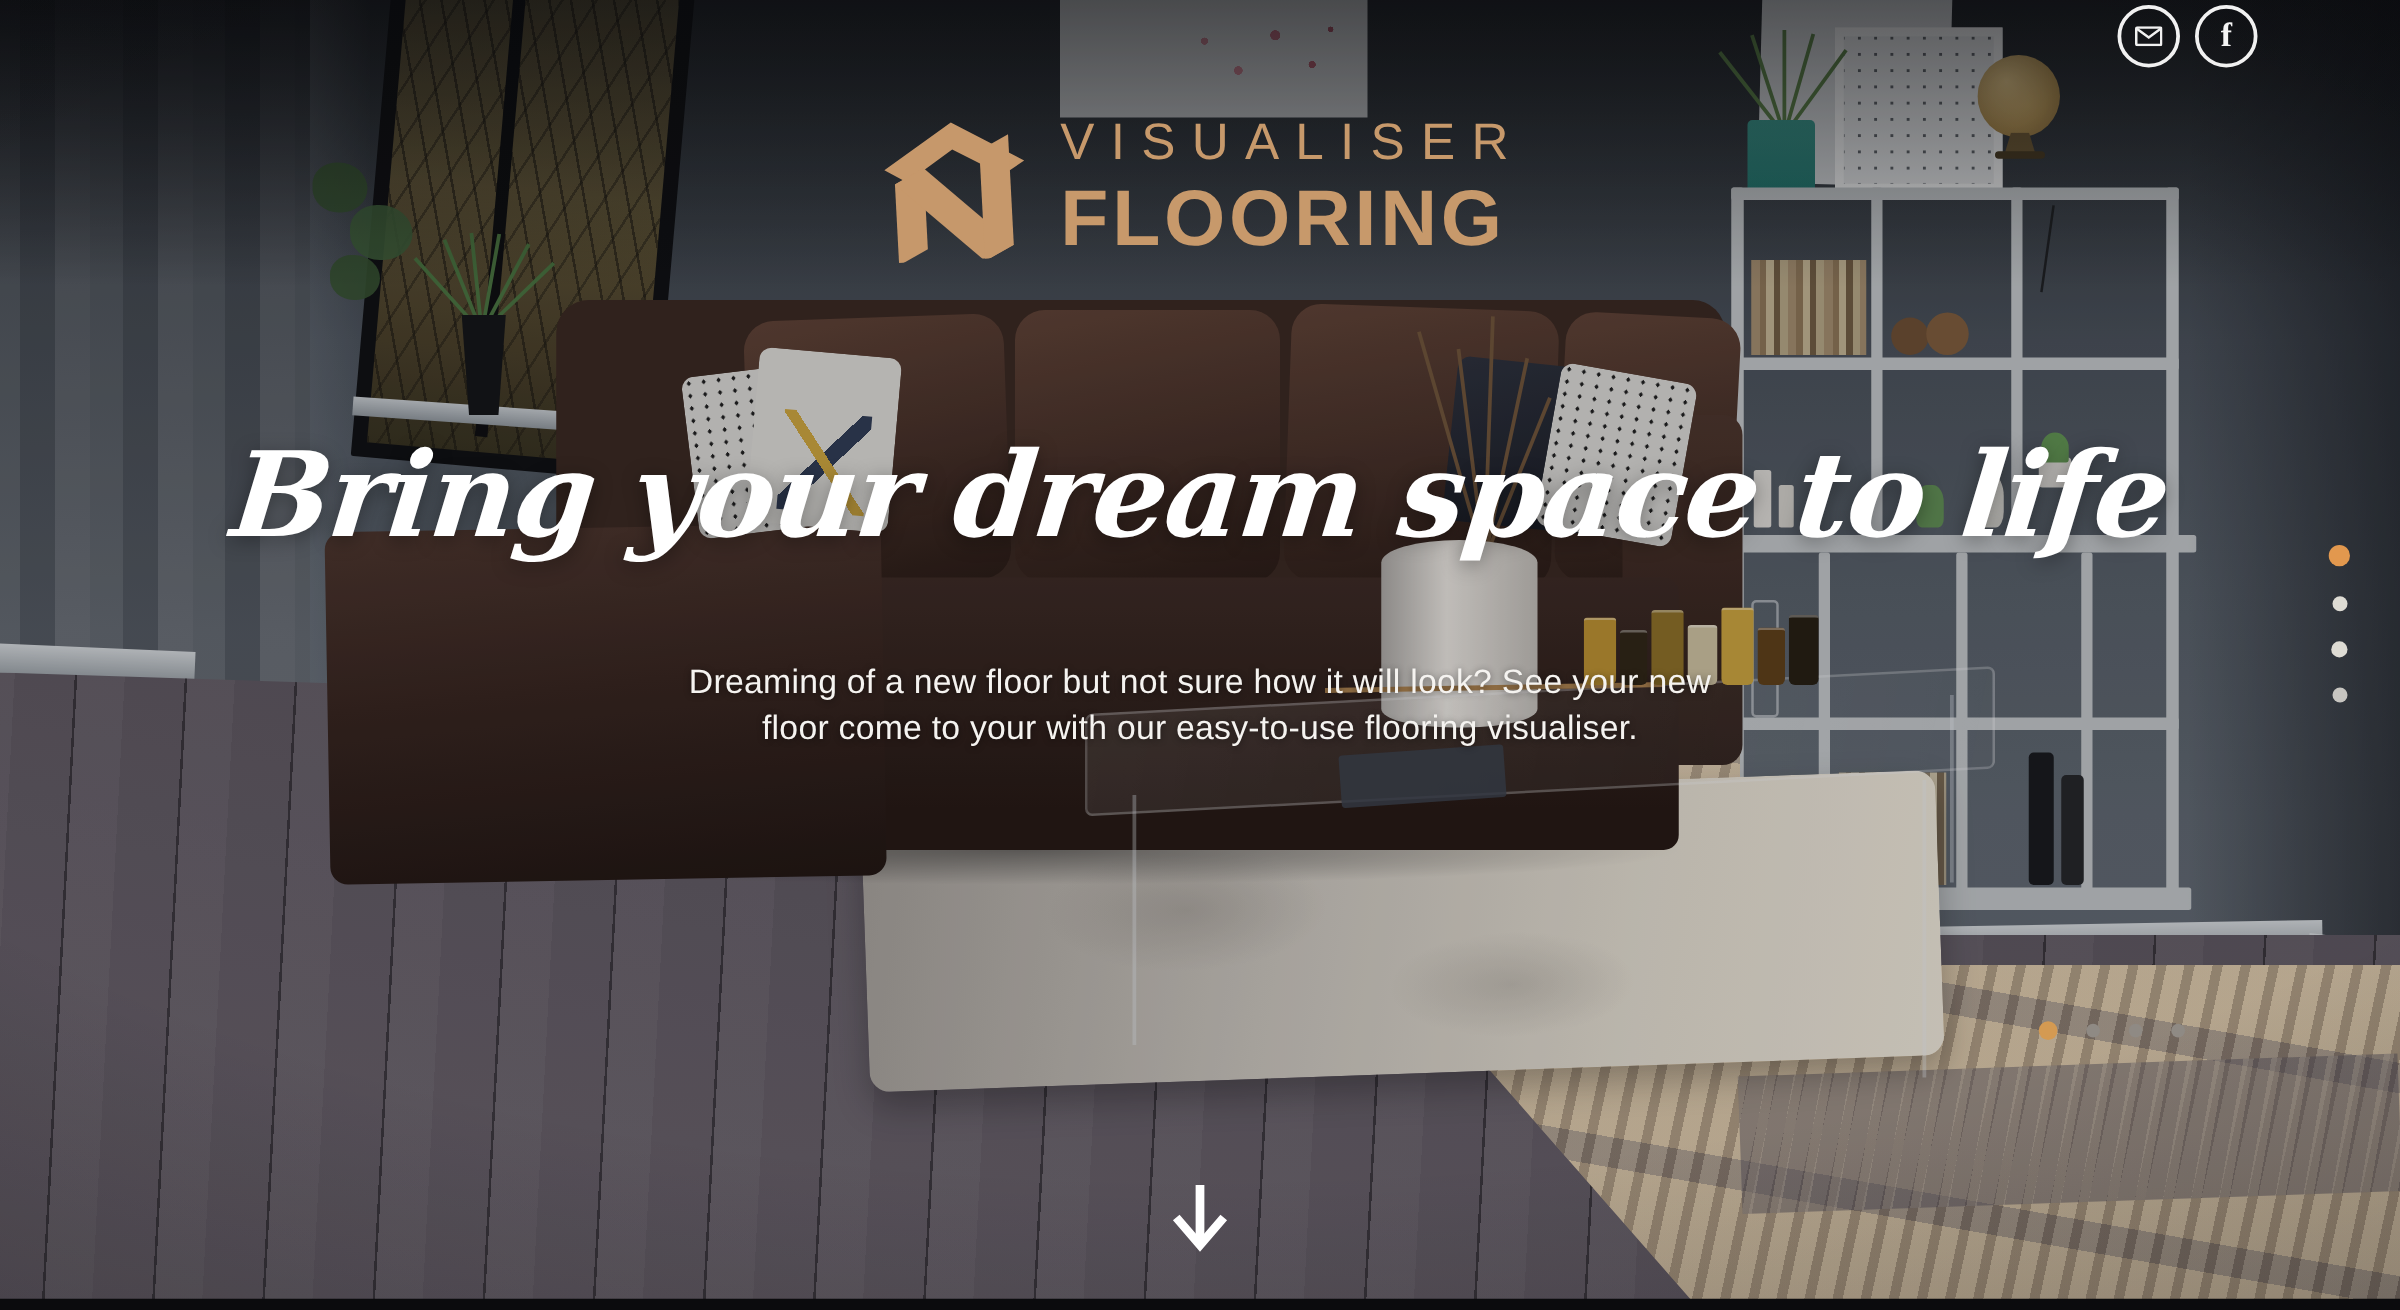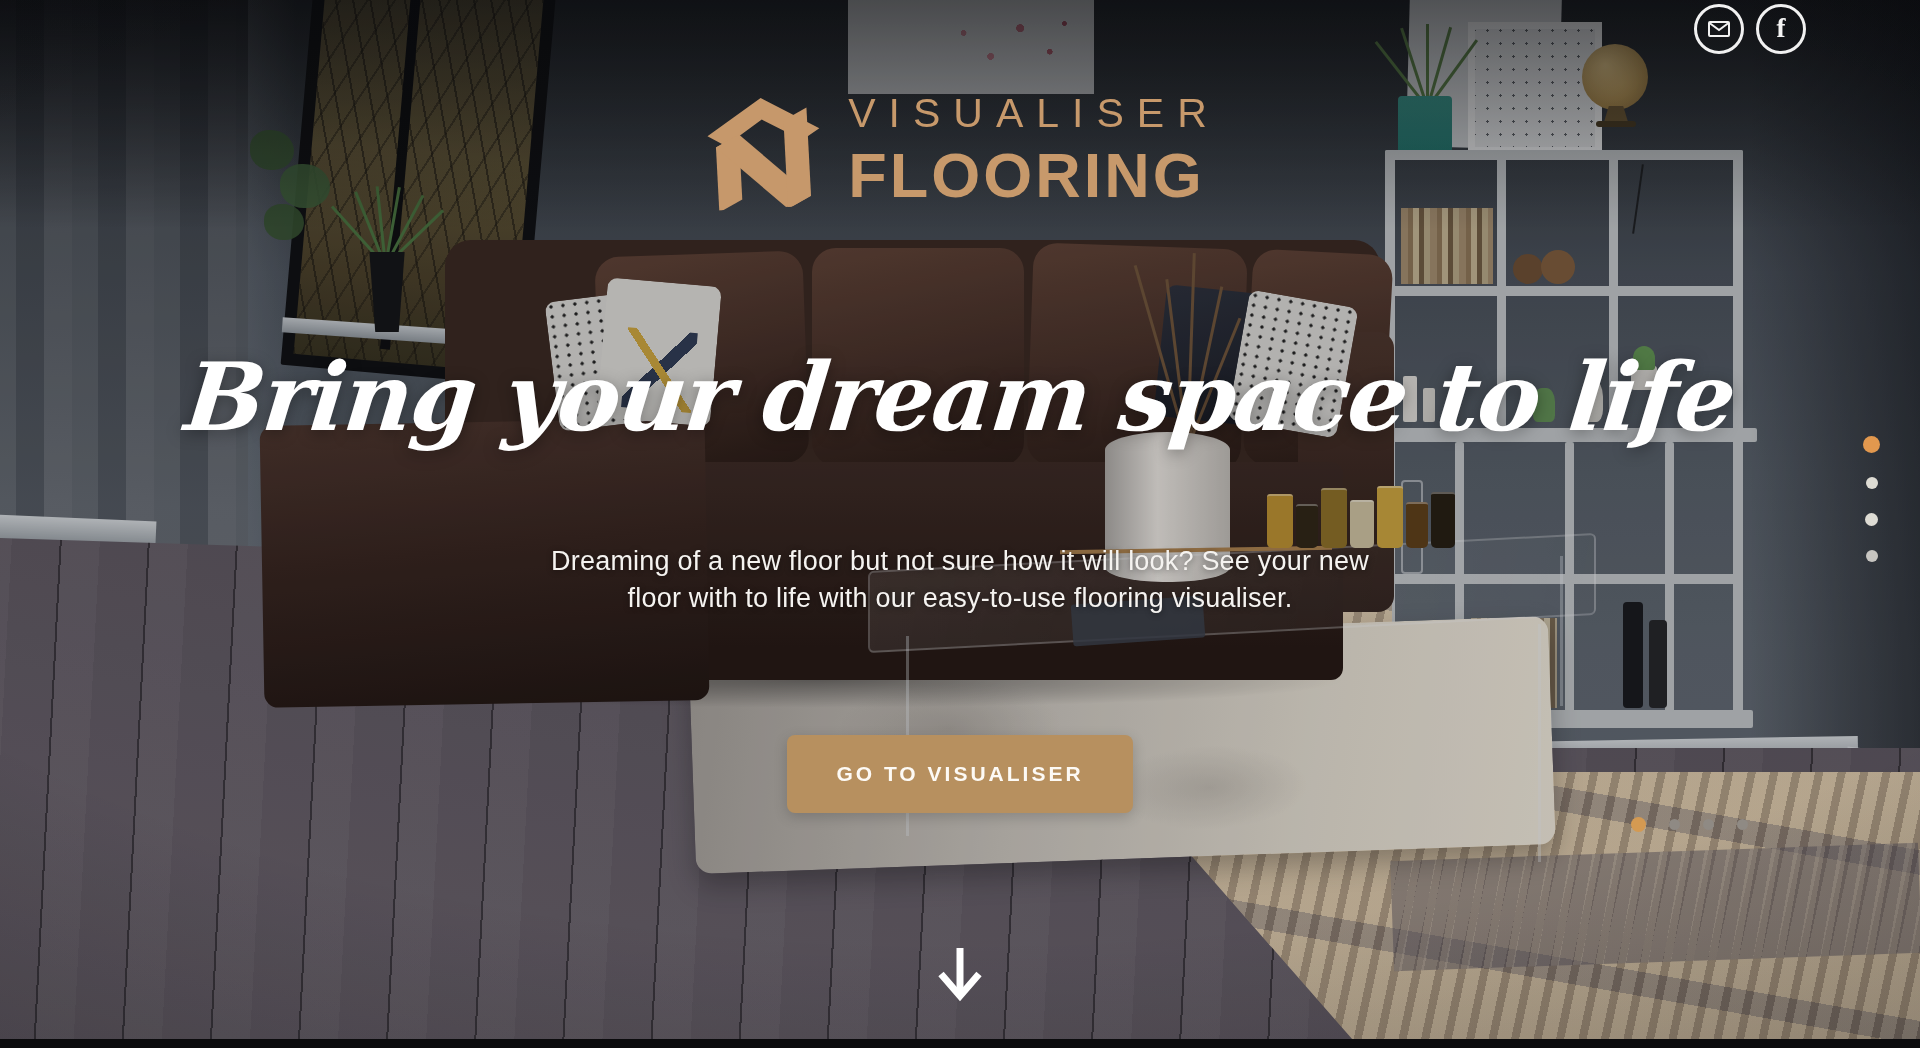--- a/index.html
+++ b/index.html
@@ -131,21 +131,21 @@
   .fb-f{color:#f4f4f4;font-family:"Liberation Serif",serif;font-weight:bold;font-size:27px;line-height:1;margin-top:-2px;}
 
   .logo{top:88px;left:50%;transform:translateX(-50%);display:flex;align-items:center;gap:20px;}
   .logo-text .l1{font-size:41px;letter-spacing:13px;color:#c7996b;font-weight:400;white-space:nowrap;}
   .logo-text .l2{font-size:63px;letter-spacing:3px;color:#c7996b;font-weight:700;white-space:nowrap;margin-top:2px;}
 
   .headline{left:0;right:0;top:342px;text-align:center;color:#ffffff;
     font-family:"DejaVu Serif",serif;font-style:italic;font-weight:700;font-size:94px;
     letter-spacing:-2px;transform:skewX(-6deg);text-shadow:0 3px 16px rgba(0,0,0,0.35);white-space:nowrap;}
   .subtext{left:0;right:0;top:527px;text-align:center;color:#f5f3f0;font-size:27px;line-height:37px;
-    letter-spacing:0.2px;text-shadow:0 1px 6px rgba(0,0,0,0.45);margin-top:16px;}
+    letter-spacing:0.2px;text-shadow:0 1px 6px rgba(0,0,0,0.45);}
   .cta{left:50%;transform:translateX(-50%);top:735px;width:346px;height:78px;border:none;border-radius:8px;
     background:#b7905f;color:#fdfaf5;font-family:"Liberation Sans",sans-serif;
     font-size:21px;font-weight:700;letter-spacing:3px;cursor:pointer;
     display:flex;align-items:center;justify-content:center;box-shadow:0 4px 14px rgba(0,0,0,0.18);}
   .scroll-arrow{left:935px;top:946px;width:50px;height:60px;cursor:pointer;}
 
   .dots-v{left:1863px;top:436px;display:flex;flex-direction:column;align-items:center;gap:24px;}
   .dots-h{left:1631px;top:817px;display:flex;flex-direction:row;align-items:center;gap:23px;}
   .dot{border-radius:50%;cursor:pointer;}
   .dots-v .dot{width:12px;height:12px;background:#eeeae2;opacity:.92;}
@@ -314,24 +314,23 @@
       <span class="logo-text">
         <div class="l1">VISUALISER</div>
         <div class="l2">FLOORING</div>
       </span>
     </div>
 
     <div class="abs headline">Bring your dream space to life</div>
 
     <div class="abs subtext">
       <div>Dreaming of a new floor but not sure how it will look? See your new</div>
-      <div>floor with to life with our easy-to-use flooring visualiser.</div>
-    </div>
-
-    <button class="abs cta">GO TO VISUALISER</button>
+      <div>floor come to your with our easy-to-use flooring visualiser.</div>
+    </div>
+
 
     <div class="abs scroll-arrow">
       <svg width="50" height="60" viewBox="0 0 50 60" fill="none" stroke="#ffffff" stroke-width="7">
         <path d="M25 2 V46"></path>
         <path d="M6 28 L25 50 L44 28"></path>
       </svg>
     </div>
 
     <div class="abs dots-v">
       <span class="dot active"></span>

